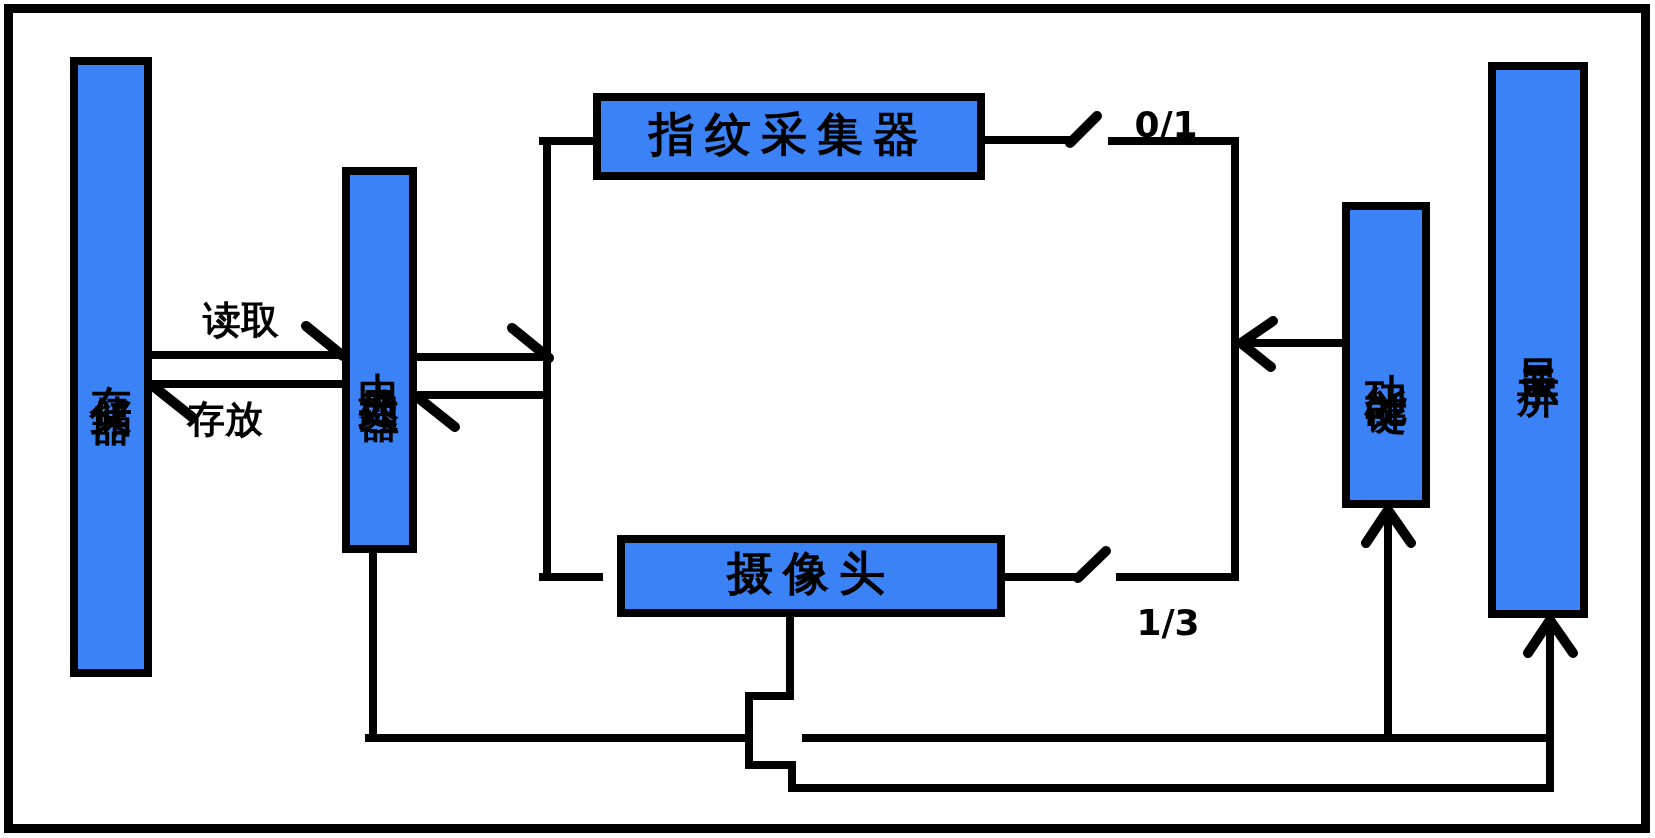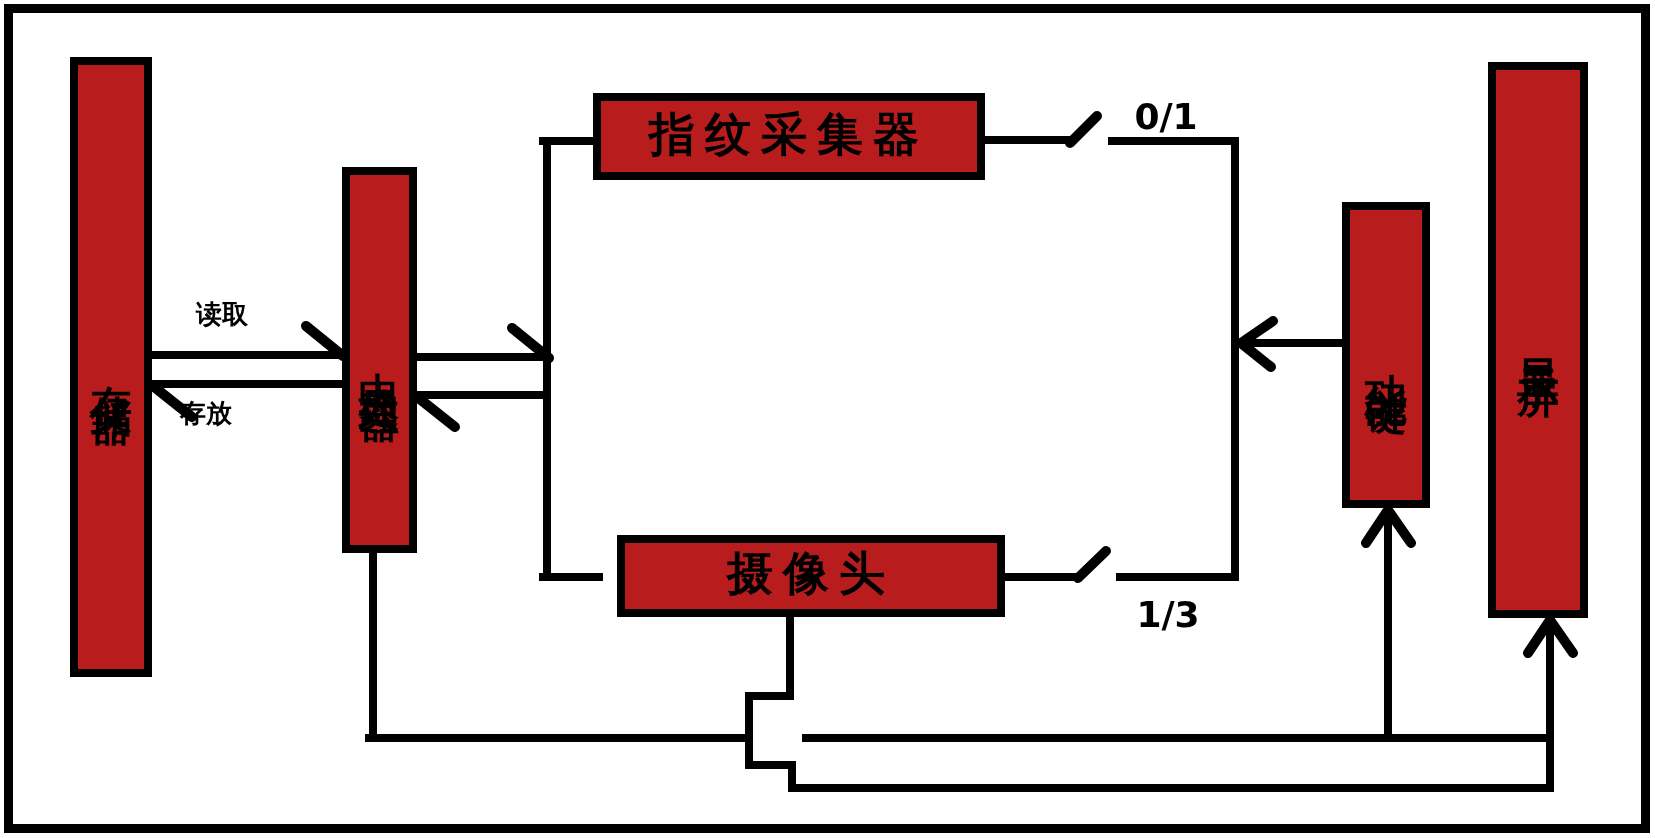--- a/index.html
+++ b/index.html
@@ -18,21 +18,21 @@
   }
   .wires {
     position: absolute;
     left: 0; top: 0;
     width: 1655px;
     height: 838px;
   }
   .block {
     position: absolute;
     border: 8px solid #000;
-    background: #b91c1c;
+    background: #3b82f6;
     box-sizing: border-box;
     display: flex;
     align-items: center;
     justify-content: center;
     color: #000;
   }
   .block .htext {
     font-size: 46px;
     font-weight: 700;
     letter-spacing: 10px;
@@ -42,35 +42,36 @@
   .block .vtext {
     writing-mode: vertical-rl;
     text-orientation: upright;
     font-size: 42px;
     font-weight: 700;
     letter-spacing: 10px;
     line-height: 1;
   }
   .floating-label {
     position: absolute;
-    font-size: 26px;
+    font-size: 38px;
     font-weight: 700;
     color: #000;
-    text-align: left;
+    text-align: center;
     white-space: nowrap;
     line-height: 1;
   }
   .switch-label {
     position: absolute;
     font-size: 36px;
     font-weight: 700;
     color: #000;
     text-align: center;
     white-space: nowrap;
     line-height: 1;
+    margin-top: 8px;
   }
 </style>
 </head>
 <body>
 
 <div class="stage">
 
   <div class="outer-border"></div>
 
   <svg class="wires" viewBox="0 0 1655 838" xmlns="http://www.w3.org/2000/svg">

